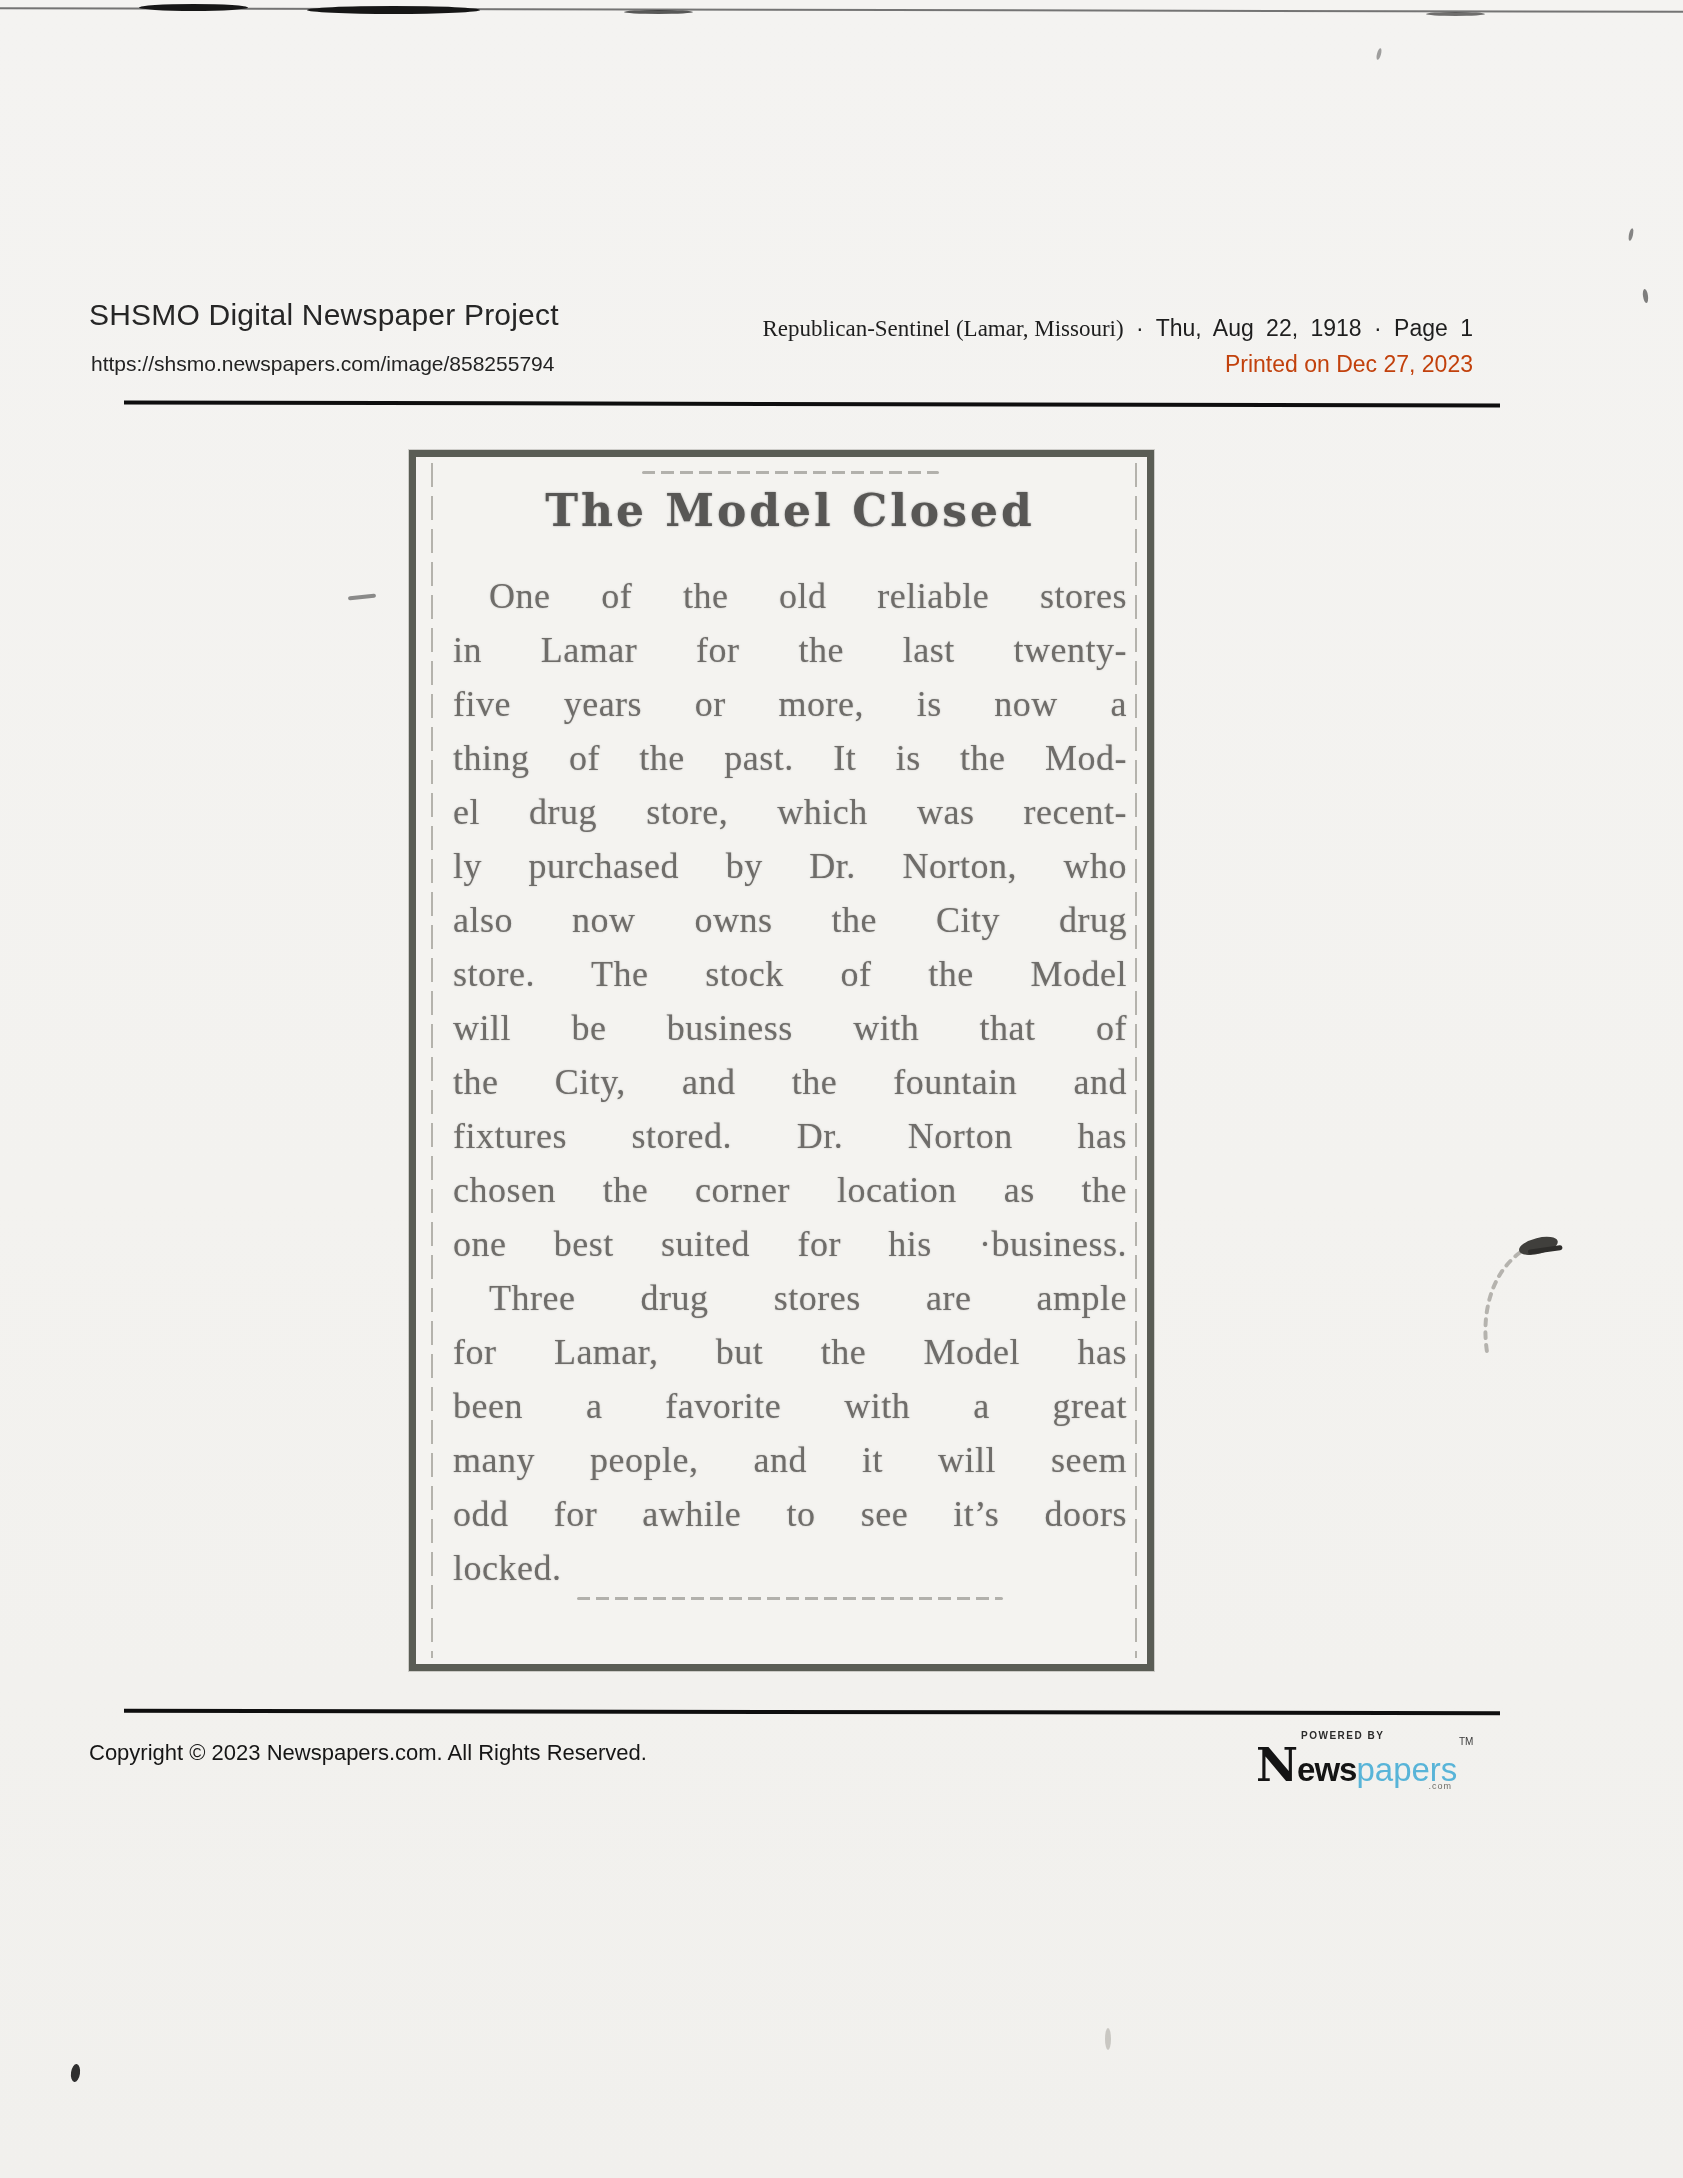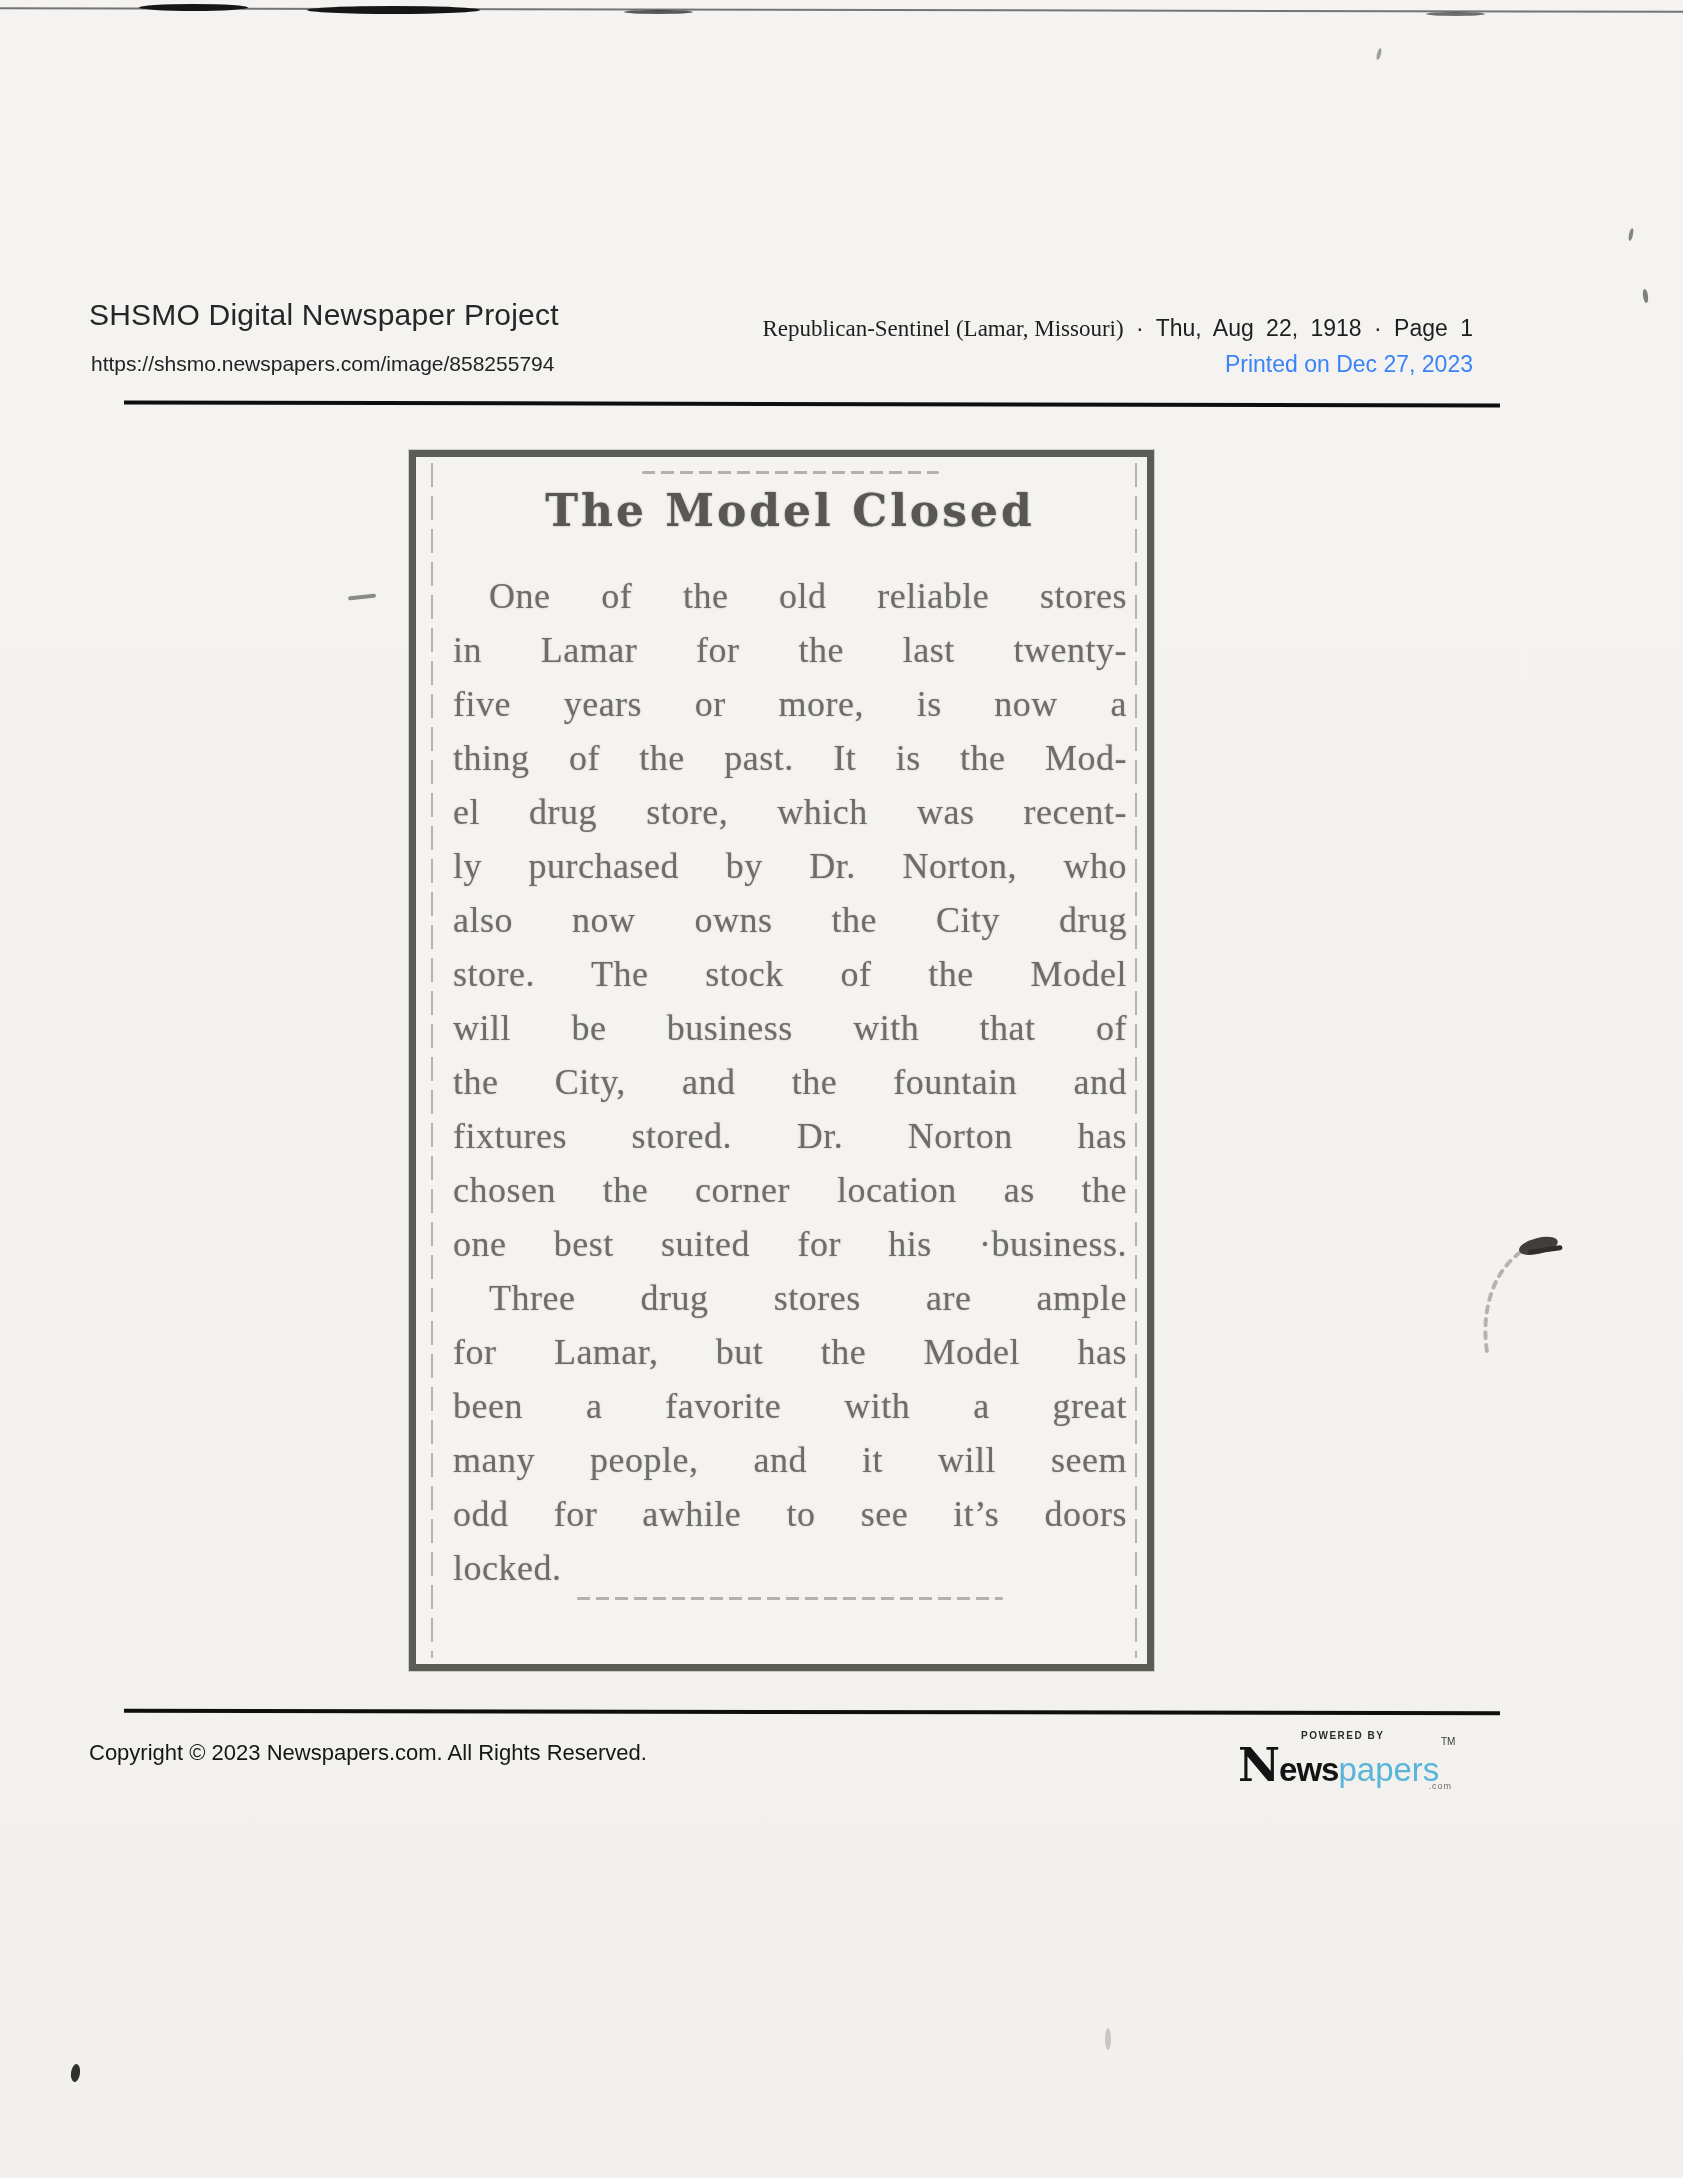--- a/index.html
+++ b/index.html
@@ -17,21 +17,21 @@
   .top-edge-line{top:9px;left:0;width:1683px;height:2px;background:#4a4a4a;opacity:.75;transform:rotate(0.12deg);}
   .edge-blob{background:#161616;border-radius:50%;}
   .speck{border-radius:50%;}
 
   
   .project-title{left:89px;top:298px;font-size:30px;letter-spacing:0.2px;color:#262626;}
   .source-url{left:91px;top:352px;font-size:21px;color:#232323;}
   .citation{right:210px;top:315px;font-size:23px;text-align:right;color:#1e1e1e;white-space:nowrap;}
   .citation .paper{font-family:"Liberation Serif",serif;}
   .citation .meta{font-family:"Liberation Sans",sans-serif;word-spacing:6px;}
-  .printed-on{right:210px;top:351px;font-size:23px;text-align:right;color:#3b82f6;}
+  .printed-on{right:210px;top:351px;font-size:23px;text-align:right;color:#c2410c;}
 
   .rule{background:#0e0e0e;height:4px;width:1376px;left:124px;}
   .rule-top{top:402px;transform:rotate(0.12deg);}
   .rule-bottom{top:1710px;transform:rotate(0.10deg);}
 
   
   .clipping{
     left:409px;top:450px;width:731px;height:1207px;
     border:7px solid #5a5d55;
     box-shadow:0 0 0 1px rgba(90,93,85,.25);
@@ -59,21 +59,21 @@
   .bline{height:54px;line-height:54px;text-align:justify;text-align-last:justify;word-spacing:4px;}
   .bline.indent{text-indent:36px;}
   .bline.last{text-align-last:left;}
 
   
   .copyright{left:89px;top:1740px;font-size:22px;color:#161616;}
   .logo{left:1238px;top:1728px;width:238px;height:65px;}
   .logo .powered{position:absolute;left:63px;top:2px;font-size:10px;font-weight:bold;
     letter-spacing:1.5px;color:#2b2b2b;}
   .logo .row{position:absolute;left:0;top:10px;white-space:nowrap;}
-  .logo .news{display:inline-block;font-size:33px;font-weight:bold;color:#141414;letter-spacing:-1px;}
+  .logo .news{display:inline-block;font-size:33px;font-weight:bold;color:#141414;letter-spacing:-1px;margin-left:18px;}
   .logo .news::first-letter{font-family:"DejaVu Serif",serif;font-size:46px;font-weight:900;}
   .logo .papers{display:inline-block;font-size:33px;font-weight:500;color:#58b4d8;letter-spacing:0;}
   .logo .tm{position:absolute;right:-16px;top:-2px;font-size:10px;color:#3a3a3a;}
   .logo .com{position:absolute;right:24px;top:53px;font-size:9px;color:#6e6c66;letter-spacing:1px;}
 
   .hook-svg{left:1473px;top:1224px;}
   .dash-mark{left:348px;top:595px;width:28px;height:4px;background:#6f6f6f;border-radius:2px;
     transform:rotate(-6deg);opacity:.8;}
 </style>
 </head>

